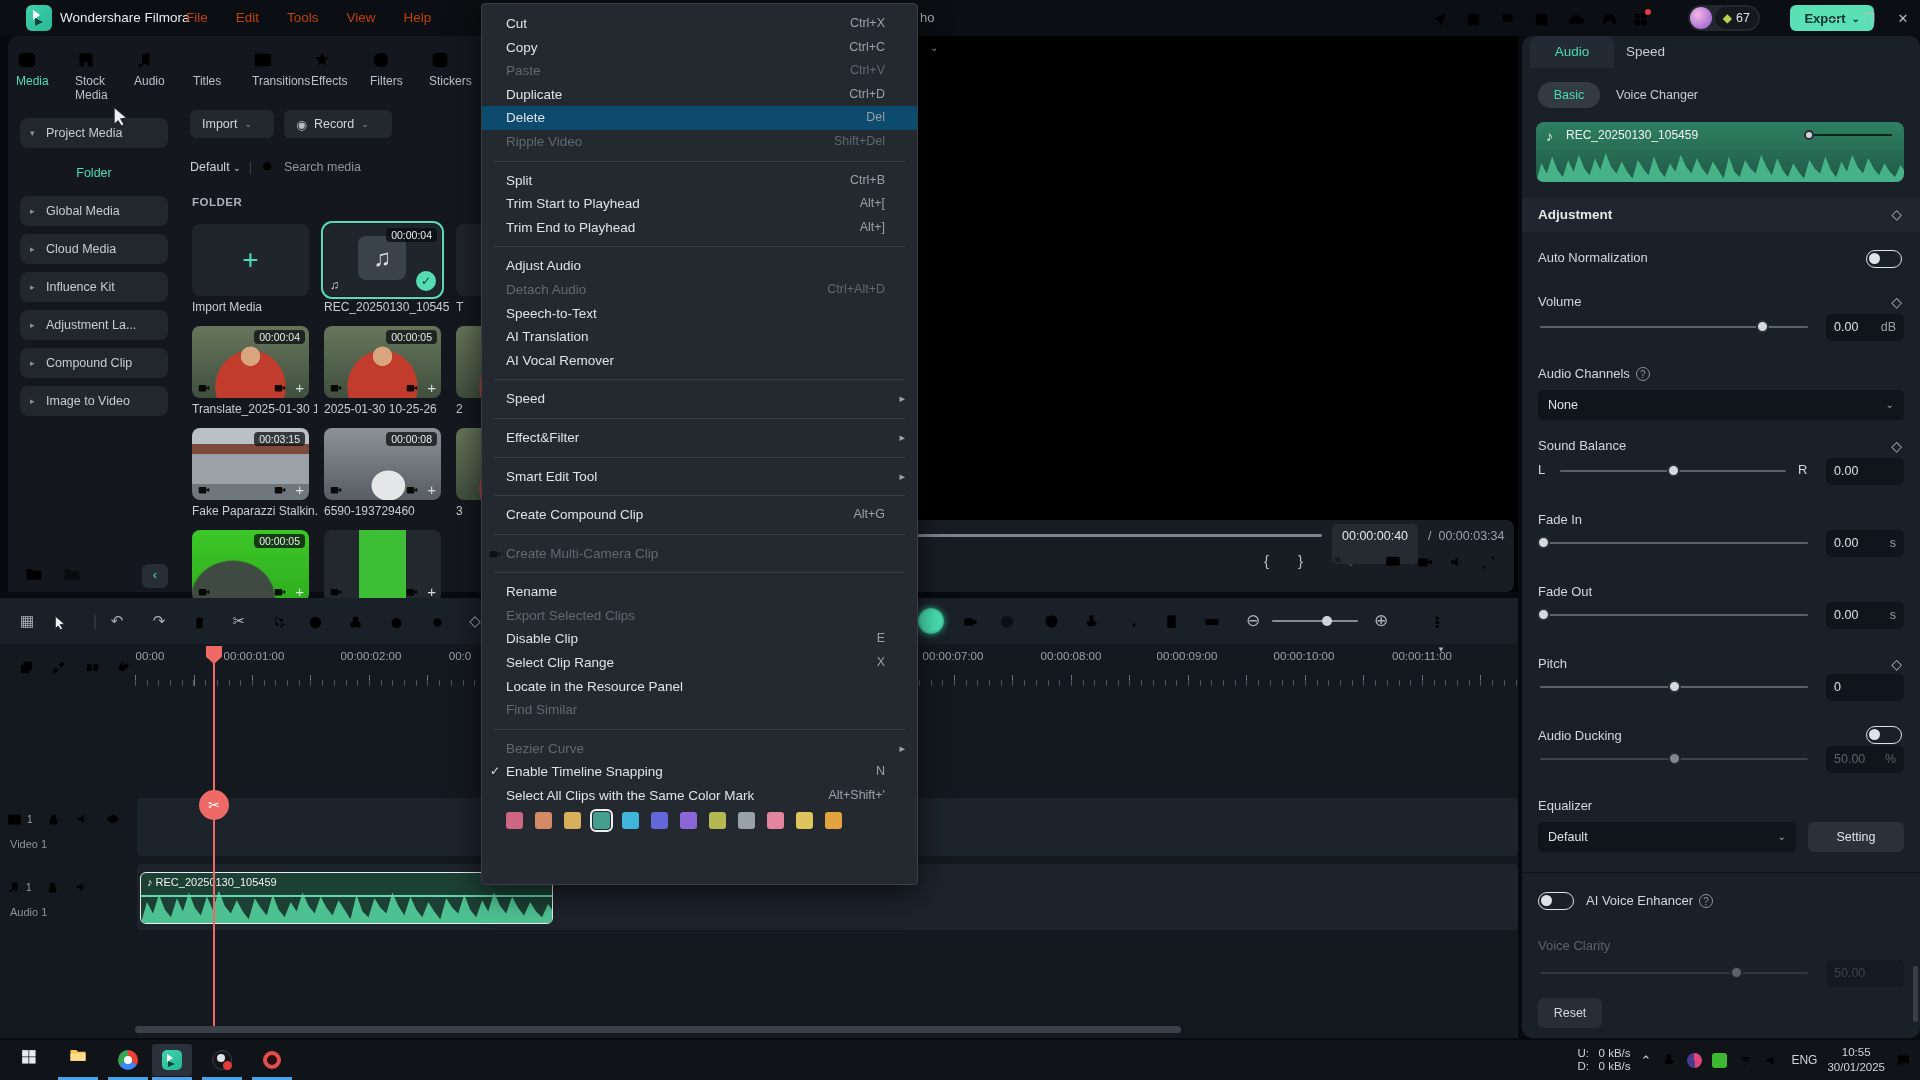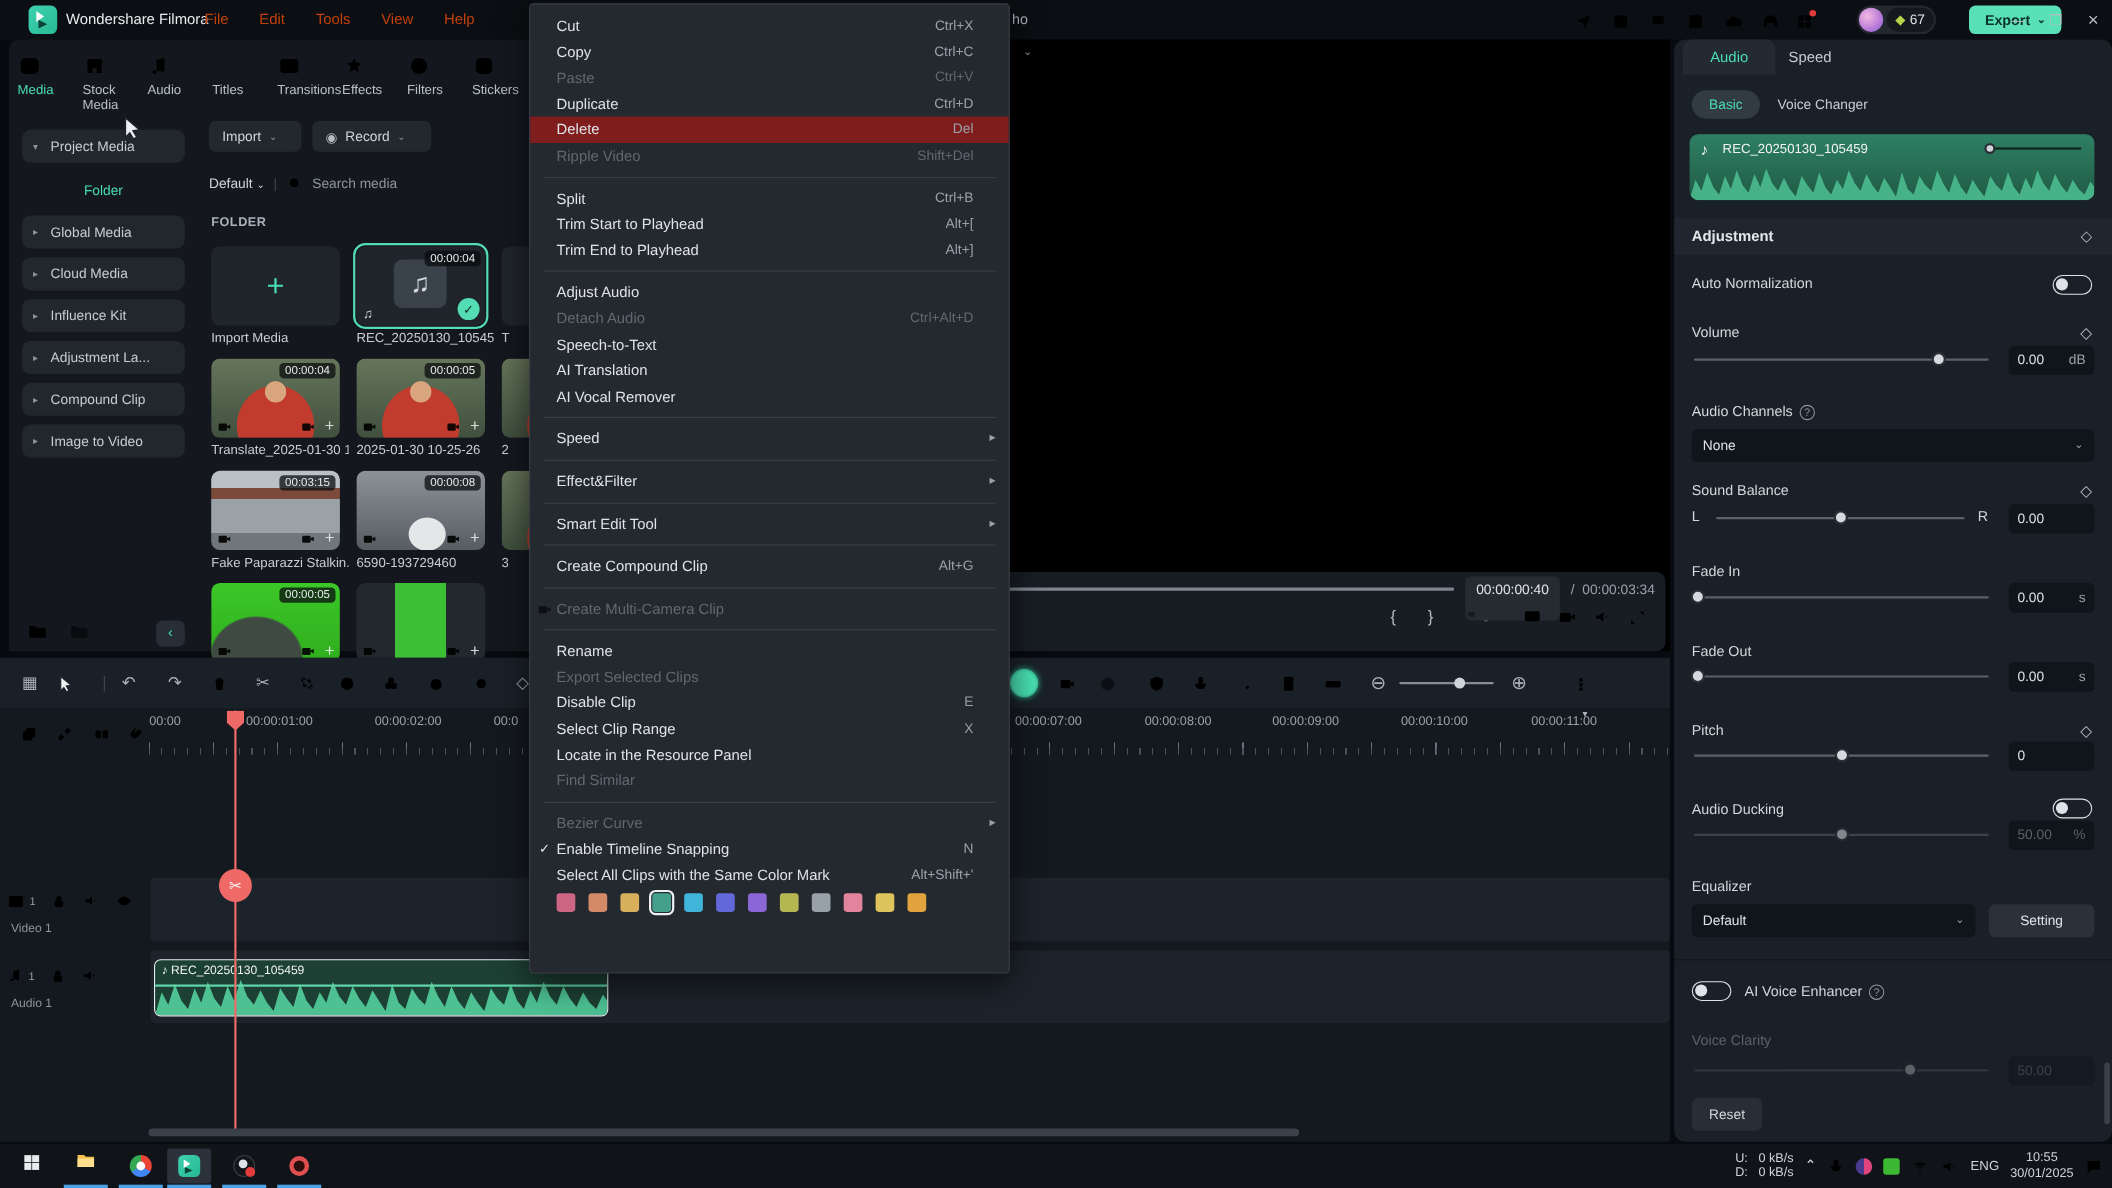--- a/index.html
+++ b/index.html
@@ -79,21 +79,21 @@
   #ph-scissors{position:absolute;left:-14px;top:144px;width:30px;height:30px;border-radius:50%;background:#ef6a66;color:#fff;text-align:center;line-height:30px;font-size:14px;}
   #tl-scroll{position:absolute;left:135px;top:428px;width:1046px;height:7px;background:#3a4149;border-radius:4px;}
   
   #ctx{left:481px;top:3px;width:437px;height:882px;background:#24282f;border:1px solid #3a3f46;border-radius:4px;box-shadow:0 8px 30px rgba(0,0,0,.6);padding:8px 0;z-index:50;}
   .cm-row{position:relative;height:23.6px;line-height:23.6px;padding:0 32px 0 24px;color:#dfe3e7;font-size:13.5px;display:flex;}
   .cm-row .gut{position:absolute;left:4px;width:18px;text-align:center;color:#dfe3e7;font-size:12px;}
   .cm-row .lbl{flex:1;white-space:nowrap;}
   .cm-row .sc{color:#9aa1a8;font-size:12.5px;}
   .cm-row .sub{position:absolute;right:12px;color:#9aa1a8;font-size:11px;}
   .cm-row.disabled,.cm-row.disabled .sc,.cm-row.disabled .gut{color:#62686f;}
-  .cm-row.hl{background:#7f1d1d;}
+  .cm-row.hl{background:#0c4a6e;}
   .cm-sep{height:1px;background:#3a3f46;margin:7px 12px;}
   #swatches{display:flex;gap:12px;padding:4px 0 0 24px;}
   .sw{width:17px;height:17px;border-radius:3px;}
   .sw.sel{outline:2px solid #eef1f3;outline-offset:1px;}
   #cursor-arrow{position:absolute;left:108px;top:104px;z-index:60;}
   
   #props{left:1522px;top:36px;width:398px;height:1002px;background:#1a2028;border-radius:10px 10px 10px 10px;}
   #tab-audio{position:absolute;left:8px;top:0;width:84px;height:32px;background:#232a33;border-radius:8px 8px 0 0;color:#4adcb4;text-align:center;line-height:32px;font-size:13.5px;}
   #tab-speed{position:absolute;left:104px;top:0;color:#c6ccd2;line-height:32px;font-size:13.5px;}
   #subtab-basic{position:absolute;left:16px;top:46px;width:62px;height:26px;background:#323a44;border-radius:13px;color:#4adcb4;text-align:center;line-height:26px;font-size:12.5px;}

